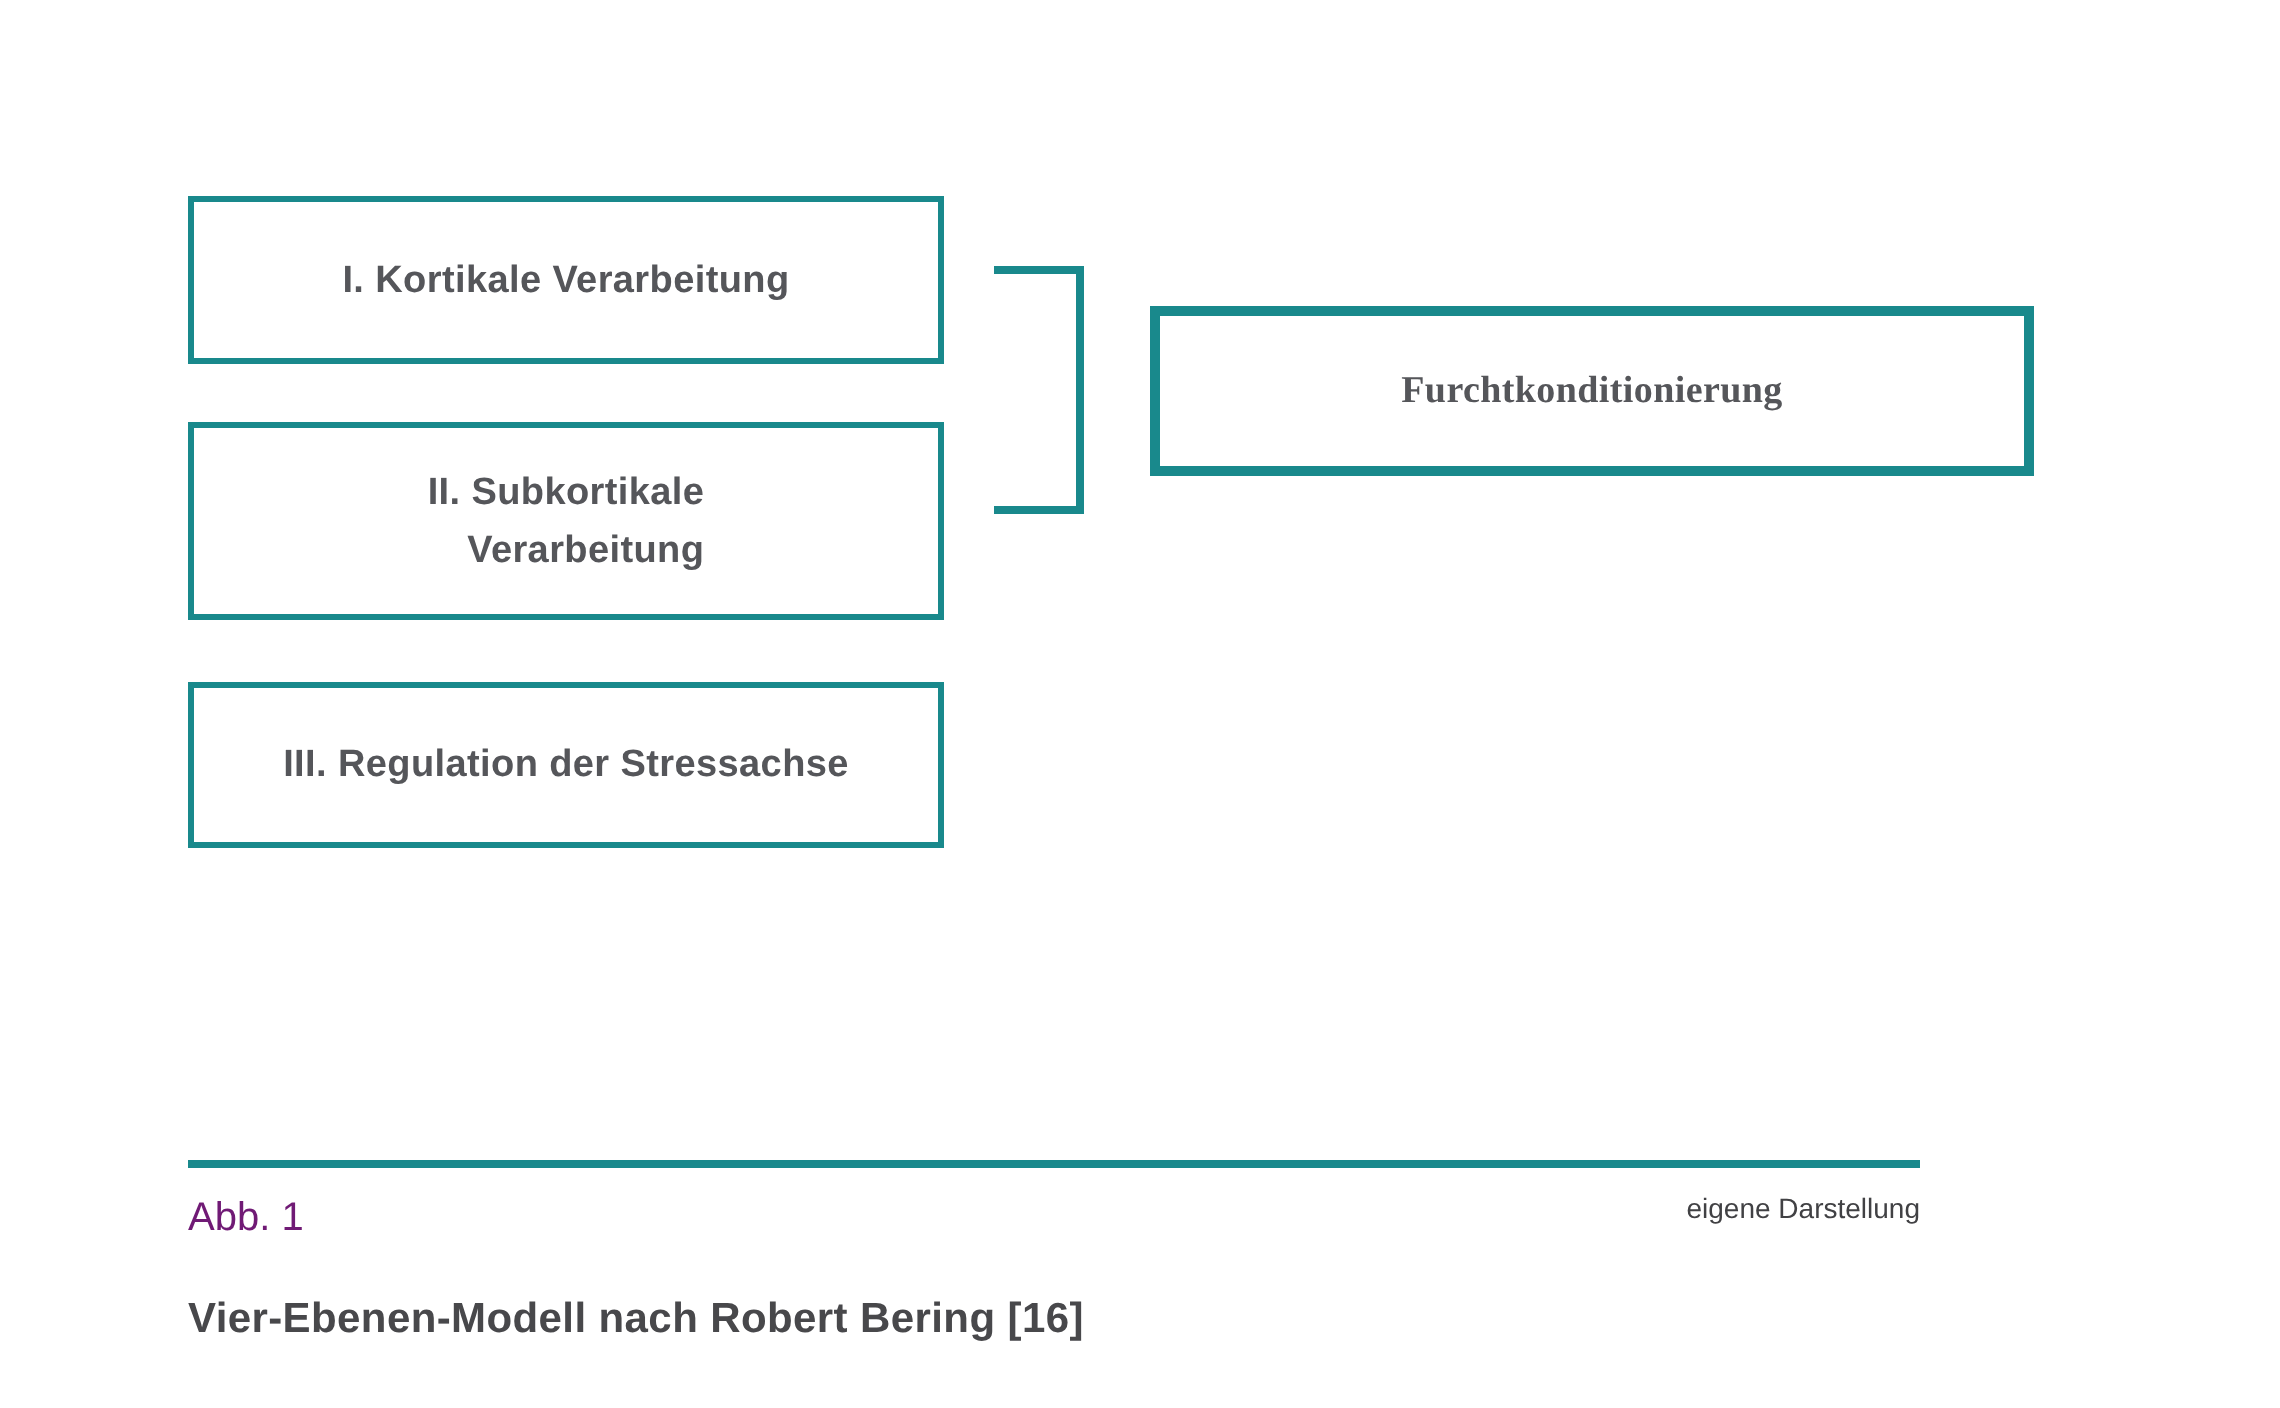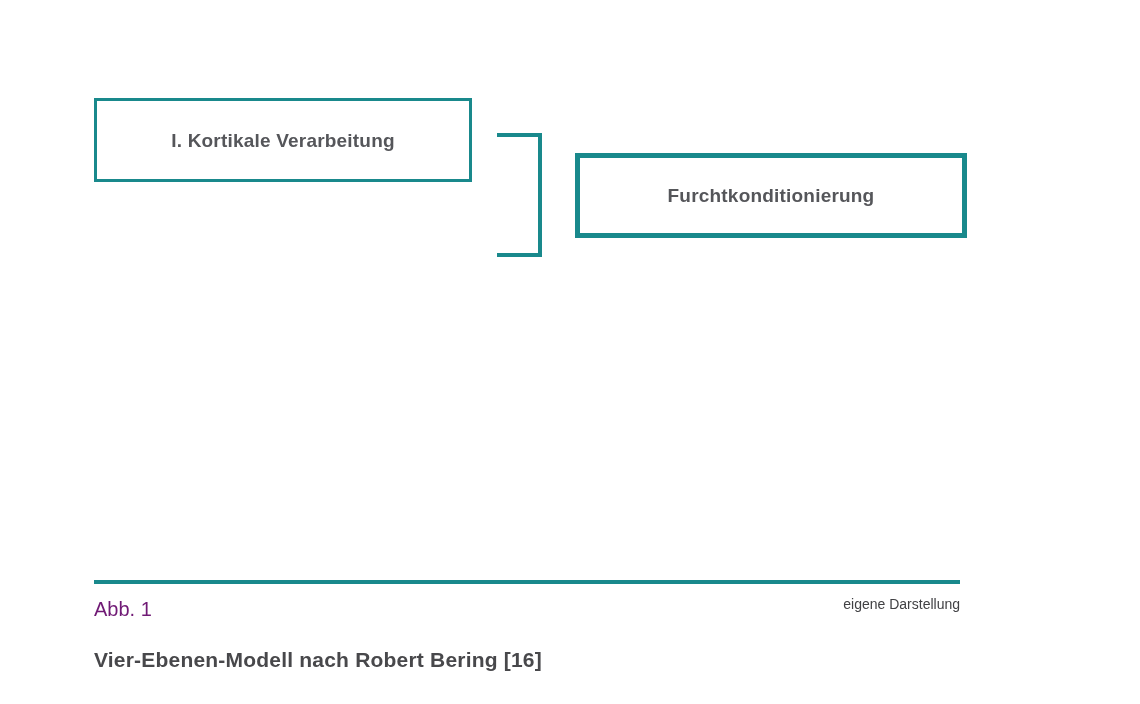--- a/index.html
+++ b/index.html
@@ -53,29 +53,30 @@
     border-top: 4px solid #19898c;
     border-right: 4px solid #19898c;
     border-bottom: 4px solid #19898c;
   }
 
   
   .annotation-box {
     position: absolute;
     left: 575px;
     top: 153px;
-    width: 392px;
+    width: 442px;
     height: 85px;
     box-sizing: border-box;
     border: 5px solid #19898c;
     background: #ffffff;
     display: flex;
     align-items: center;
     justify-content: center;
     text-align: center;
+    font-family: Liberation Serif, serif;
   }
 
   
   .caption-rule {
     position: absolute;
     left: 94px;
     top: 580px;
     width: 866px;
     height: 4px;
     background: #19898c;
@@ -108,21 +109,28 @@
 </style>
 </head>
 <body>
 
 <div class="canvas">
 
   <div class="level-box box-1">
     <span class="label">I. Kortikale Verarbeitung</span>
   </div>
 
+  <div class="level-box box-2">
+    <span class="label">II. Subkortikale
+Verarbeitung</span>
+  </div>
 
+  <div class="level-box box-3">
+    <span class="label">III. Regulation der Stressachse</span>
+  </div>
 
 
   <div class="bracket"></div>
 
   <div class="annotation-box">
     <span class="label">Furchtkonditionierung</span>
   </div>
 
   <div class="caption-rule"></div>
 

